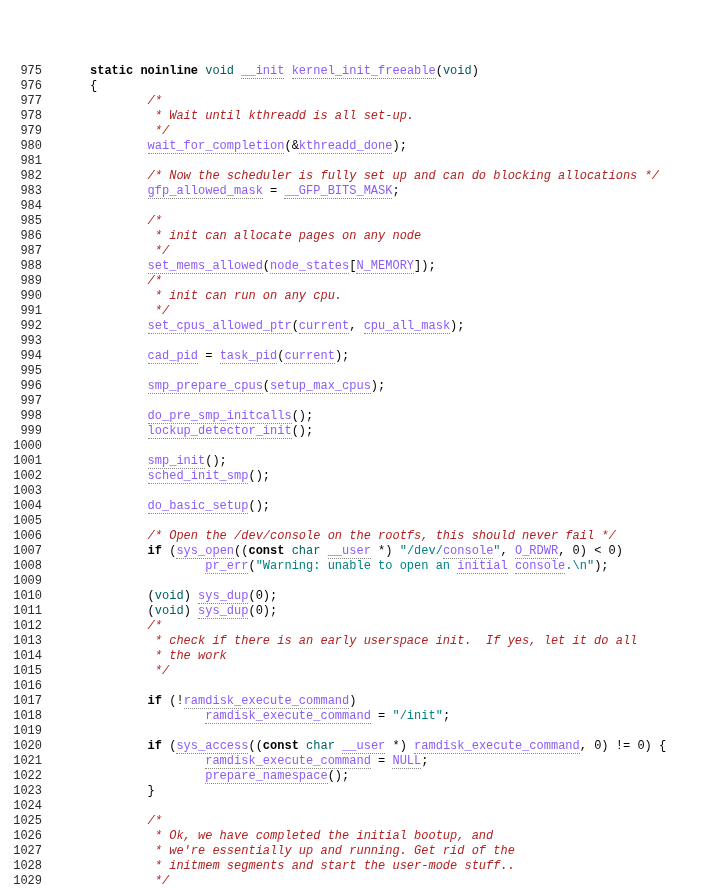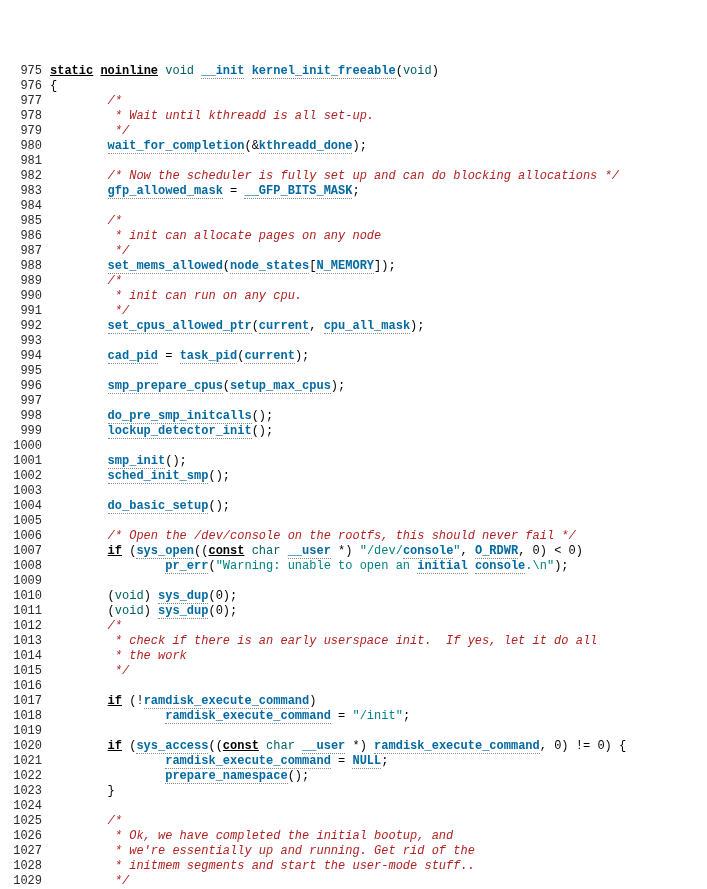--- a/index.html
+++ b/index.html
@@ -7,37 +7,38 @@
     padding: 4px;
     background: #fff;
     font-family: "Courier New", monospace;
     font-size: 12px;
     line-height: 1.25;
     color: #000;
     white-space: pre;
   }
   .line {
     display: flex;
+    gap: 40px;
   }
   .ln {
     width: 38px;
     text-align: right;
     color: #2a2a2a;
     padding-right: 8px;
     flex-shrink: 0;
     user-select: none;
   }
   .code {
     flex: 1;
   }
-  .kw   { color: #000; font-weight: bold; text-decoration: underline; }
+  .kw   { color: #000; font-weight: bold; }
   .cmt  { color: #b22222; font-style: italic; }
   .str  { color: #008080; }
   .ty   { color: #006060; font-weight: normal; }
-  .id   { color: #0369a1; font-weight: bold; border-bottom: 1px dotted #888; }
+  .id   { color: #8b5cf6; font-weight: normal; border-bottom: 1px dotted #888; }
   .num  { color: #000; }
   #container { }
 </style>
 </head>
 <body>
 
 
 
 <div id="container"><div class="line"><span class="ln">975</span><span class="code"><span class="kw">static</span><span> </span><span class="kw">noinline</span><span> </span><span class="ty">void</span><span> </span><span class="id">__init</span><span> </span><span class="id">kernel_init_freeable</span><span>(</span><span class="ty">void</span><span>)</span></span></div><div class="line"><span class="ln">976</span><span class="code"><span>{</span></span></div><div class="line"><span class="ln">977</span><span class="code"><span>        </span><span class="cmt">/*</span></span></div><div class="line"><span class="ln">978</span><span class="code"><span>        </span><span class="cmt"> * Wait until kthreadd is all set-up.</span></span></div><div class="line"><span class="ln">979</span><span class="code"><span>        </span><span class="cmt"> */</span></span></div><div class="line"><span class="ln">980</span><span class="code"><span>        </span><span class="id">wait_for_completion</span><span>(&amp;</span><span class="id">kthreadd_done</span><span>);</span></span></div><div class="line"><span class="ln">981</span><span class="code"></span></div><div class="line"><span class="ln">982</span><span class="code"><span>        </span><span class="cmt">/* Now the scheduler is fully set up and can do blocking allocations */</span></span></div><div class="line"><span class="ln">983</span><span class="code"><span>        </span><span class="id">gfp_allowed_mask</span><span> = </span><span class="id">__GFP_BITS_MASK</span><span>;</span></span></div><div class="line"><span class="ln">984</span><span class="code"></span></div><div class="line"><span class="ln">985</span><span class="code"><span>        </span><span class="cmt">/*</span></span></div><div class="line"><span class="ln">986</span><span class="code"><span>        </span><span class="cmt"> * init can allocate pages on any node</span></span></div><div class="line"><span class="ln">987</span><span class="code"><span>        </span><span class="cmt"> */</span></span></div><div class="line"><span class="ln">988</span><span class="code"><span>        </span><span class="id">set_mems_allowed</span><span>(</span><span class="id">node_states</span><span>[</span><span class="id">N_MEMORY</span><span>]);</span></span></div><div class="line"><span class="ln">989</span><span class="code"><span>        </span><span class="cmt">/*</span></span></div><div class="line"><span class="ln">990</span><span class="code"><span>        </span><span class="cmt"> * init can run on any cpu.</span></span></div><div class="line"><span class="ln">991</span><span class="code"><span>        </span><span class="cmt"> */</span></span></div><div class="line"><span class="ln">992</span><span class="code"><span>        </span><span class="id">set_cpus_allowed_ptr</span><span>(</span><span class="id">current</span><span>, </span><span class="id">cpu_all_mask</span><span>);</span></span></div><div class="line"><span class="ln">993</span><span class="code"></span></div><div class="line"><span class="ln">994</span><span class="code"><span>        </span><span class="id">cad_pid</span><span> = </span><span class="id">task_pid</span><span>(</span><span class="id">current</span><span>);</span></span></div><div class="line"><span class="ln">995</span><span class="code"></span></div><div class="line"><span class="ln">996</span><span class="code"><span>        </span><span class="id">smp_prepare_cpus</span><span>(</span><span class="id">setup_max_cpus</span><span>);</span></span></div><div class="line"><span class="ln">997</span><span class="code"></span></div><div class="line"><span class="ln">998</span><span class="code"><span>        </span><span class="id">do_pre_smp_initcalls</span><span>();</span></span></div><div class="line"><span class="ln">999</span><span class="code"><span>        </span><span class="id">lockup_detector_init</span><span>();</span></span></div><div class="line"><span class="ln">1000</span><span class="code"></span></div><div class="line"><span class="ln">1001</span><span class="code"><span>        </span><span class="id">smp_init</span><span>();</span></span></div><div class="line"><span class="ln">1002</span><span class="code"><span>        </span><span class="id">sched_init_smp</span><span>();</span></span></div><div class="line"><span class="ln">1003</span><span class="code"></span></div><div class="line"><span class="ln">1004</span><span class="code"><span>        </span><span class="id">do_basic_setup</span><span>();</span></span></div><div class="line"><span class="ln">1005</span><span class="code"></span></div><div class="line"><span class="ln">1006</span><span class="code"><span>        </span><span class="cmt">/* Open the /dev/console on the rootfs, this should never fail */</span></span></div><div class="line"><span class="ln">1007</span><span class="code"><span>        </span><span class="kw">if</span><span> (</span><span class="id">sys_open</span><span>((</span><span class="kw">const</span><span> </span><span class="ty">char</span><span> </span><span class="id">__user</span><span> *) </span><span class="str">"/dev/</span><span class="id">console</span><span class="str">"</span><span>, </span><span class="id">O_RDWR</span><span>, </span><span class="num">0</span><span>) &lt; </span><span class="num">0</span><span>)</span></span></div><div class="line"><span class="ln">1008</span><span class="code"><span>                </span><span class="id">pr_err</span><span>(</span><span class="str">"Warning: unable to open an </span><span class="id">initial</span><span> </span><span class="id">console</span><span class="str">.\n"</span><span>);</span></span></div><div class="line"><span class="ln">1009</span><span class="code"></span></div><div class="line"><span class="ln">1010</span><span class="code"><span>        (</span><span class="ty">void</span><span>) </span><span class="id">sys_dup</span><span>(</span><span class="num">0</span><span>);</span></span></div><div class="line"><span class="ln">1011</span><span class="code"><span>        (</span><span class="ty">void</span><span>) </span><span class="id">sys_dup</span><span>(</span><span class="num">0</span><span>);</span></span></div><div class="line"><span class="ln">1012</span><span class="code"><span>        </span><span class="cmt">/*</span></span></div><div class="line"><span class="ln">1013</span><span class="code"><span>        </span><span class="cmt"> * check if there is an early userspace init.  If yes, let it do all</span></span></div><div class="line"><span class="ln">1014</span><span class="code"><span>        </span><span class="cmt"> * the work</span></span></div><div class="line"><span class="ln">1015</span><span class="code"><span>        </span><span class="cmt"> */</span></span></div><div class="line"><span class="ln">1016</span><span class="code"></span></div><div class="line"><span class="ln">1017</span><span class="code"><span>        </span><span class="kw">if</span><span> (!</span><span class="id">ramdisk_execute_command</span><span>)</span></span></div><div class="line"><span class="ln">1018</span><span class="code"><span>                </span><span class="id">ramdisk_execute_command</span><span> = </span><span class="str">"/init"</span><span>;</span></span></div><div class="line"><span class="ln">1019</span><span class="code"></span></div><div class="line"><span class="ln">1020</span><span class="code"><span>        </span><span class="kw">if</span><span> (</span><span class="id">sys_access</span><span>((</span><span class="kw">const</span><span> </span><span class="ty">char</span><span> </span><span class="id">__user</span><span> *) </span><span class="id">ramdisk_execute_command</span><span>, </span><span class="num">0</span><span>) != </span><span class="num">0</span><span>) {</span></span></div><div class="line"><span class="ln">1021</span><span class="code"><span>                </span><span class="id">ramdisk_execute_command</span><span> = </span><span class="id">NULL</span><span>;</span></span></div><div class="line"><span class="ln">1022</span><span class="code"><span>                </span><span class="id">prepare_namespace</span><span>();</span></span></div><div class="line"><span class="ln">1023</span><span class="code"><span>        }</span></span></div><div class="line"><span class="ln">1024</span><span class="code"></span></div><div class="line"><span class="ln">1025</span><span class="code"><span>        </span><span class="cmt">/*</span></span></div><div class="line"><span class="ln">1026</span><span class="code"><span>        </span><span class="cmt"> * Ok, we have completed the initial bootup, and</span></span></div><div class="line"><span class="ln">1027</span><span class="code"><span>        </span><span class="cmt"> * we're essentially up and running. Get rid of the</span></span></div><div class="line"><span class="ln">1028</span><span class="code"><span>        </span><span class="cmt"> * initmem segments and start the user-mode stuff..</span></span></div><div class="line"><span class="ln">1029</span><span class="code"><span>        </span><span class="cmt"> */</span></span></div></div>
 

